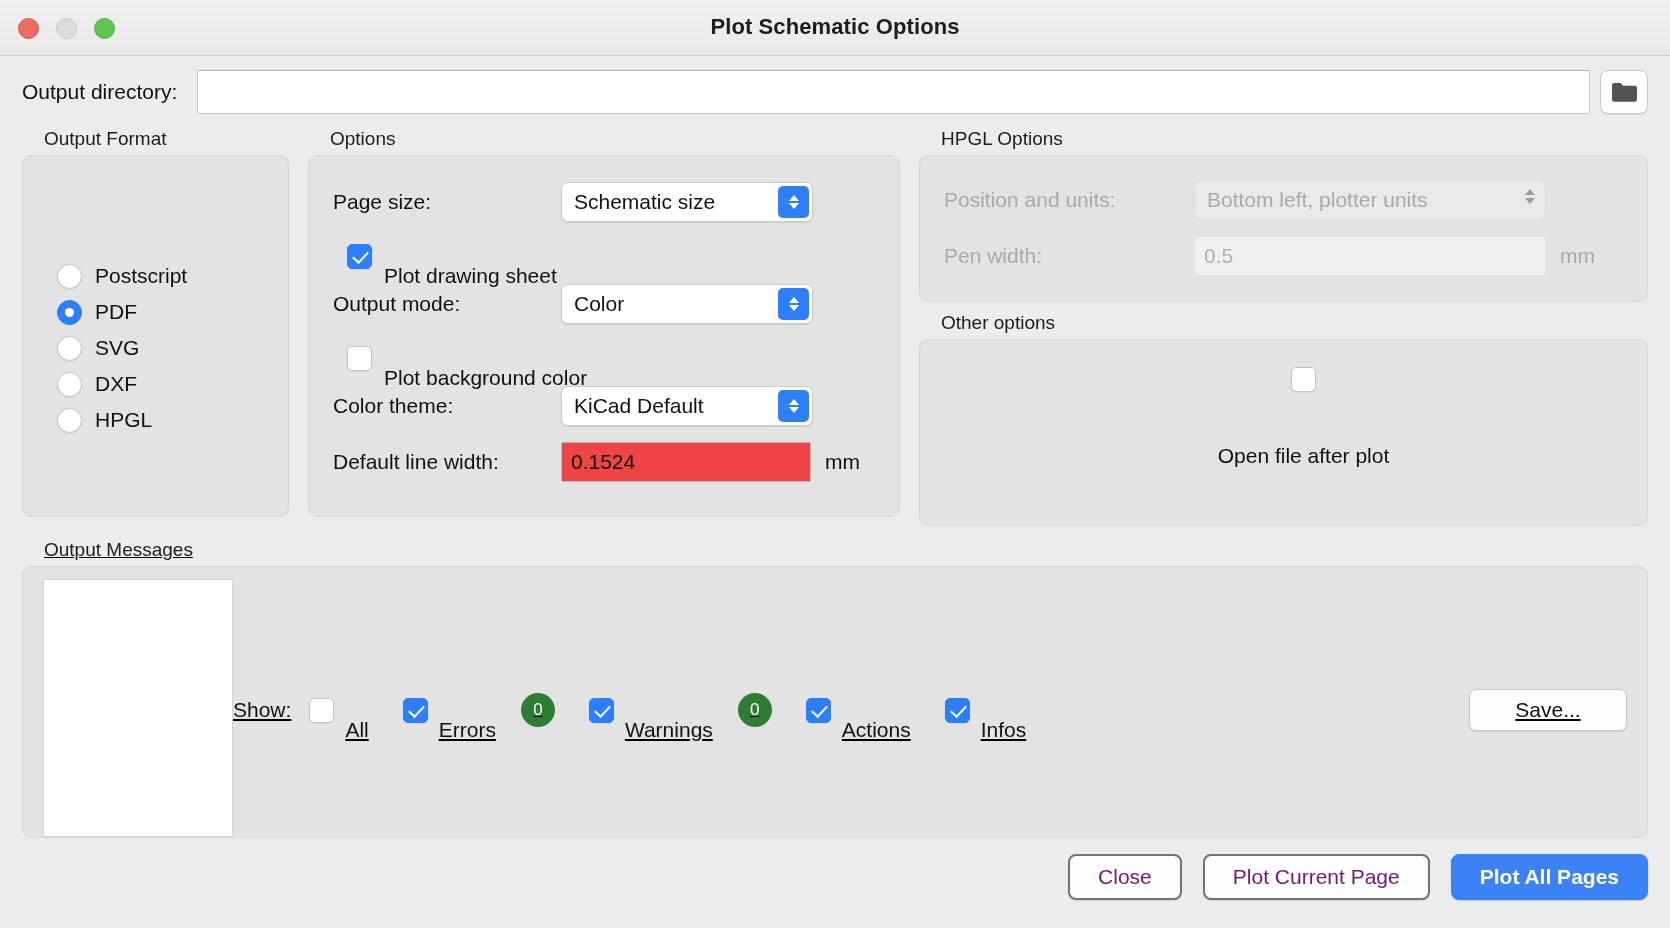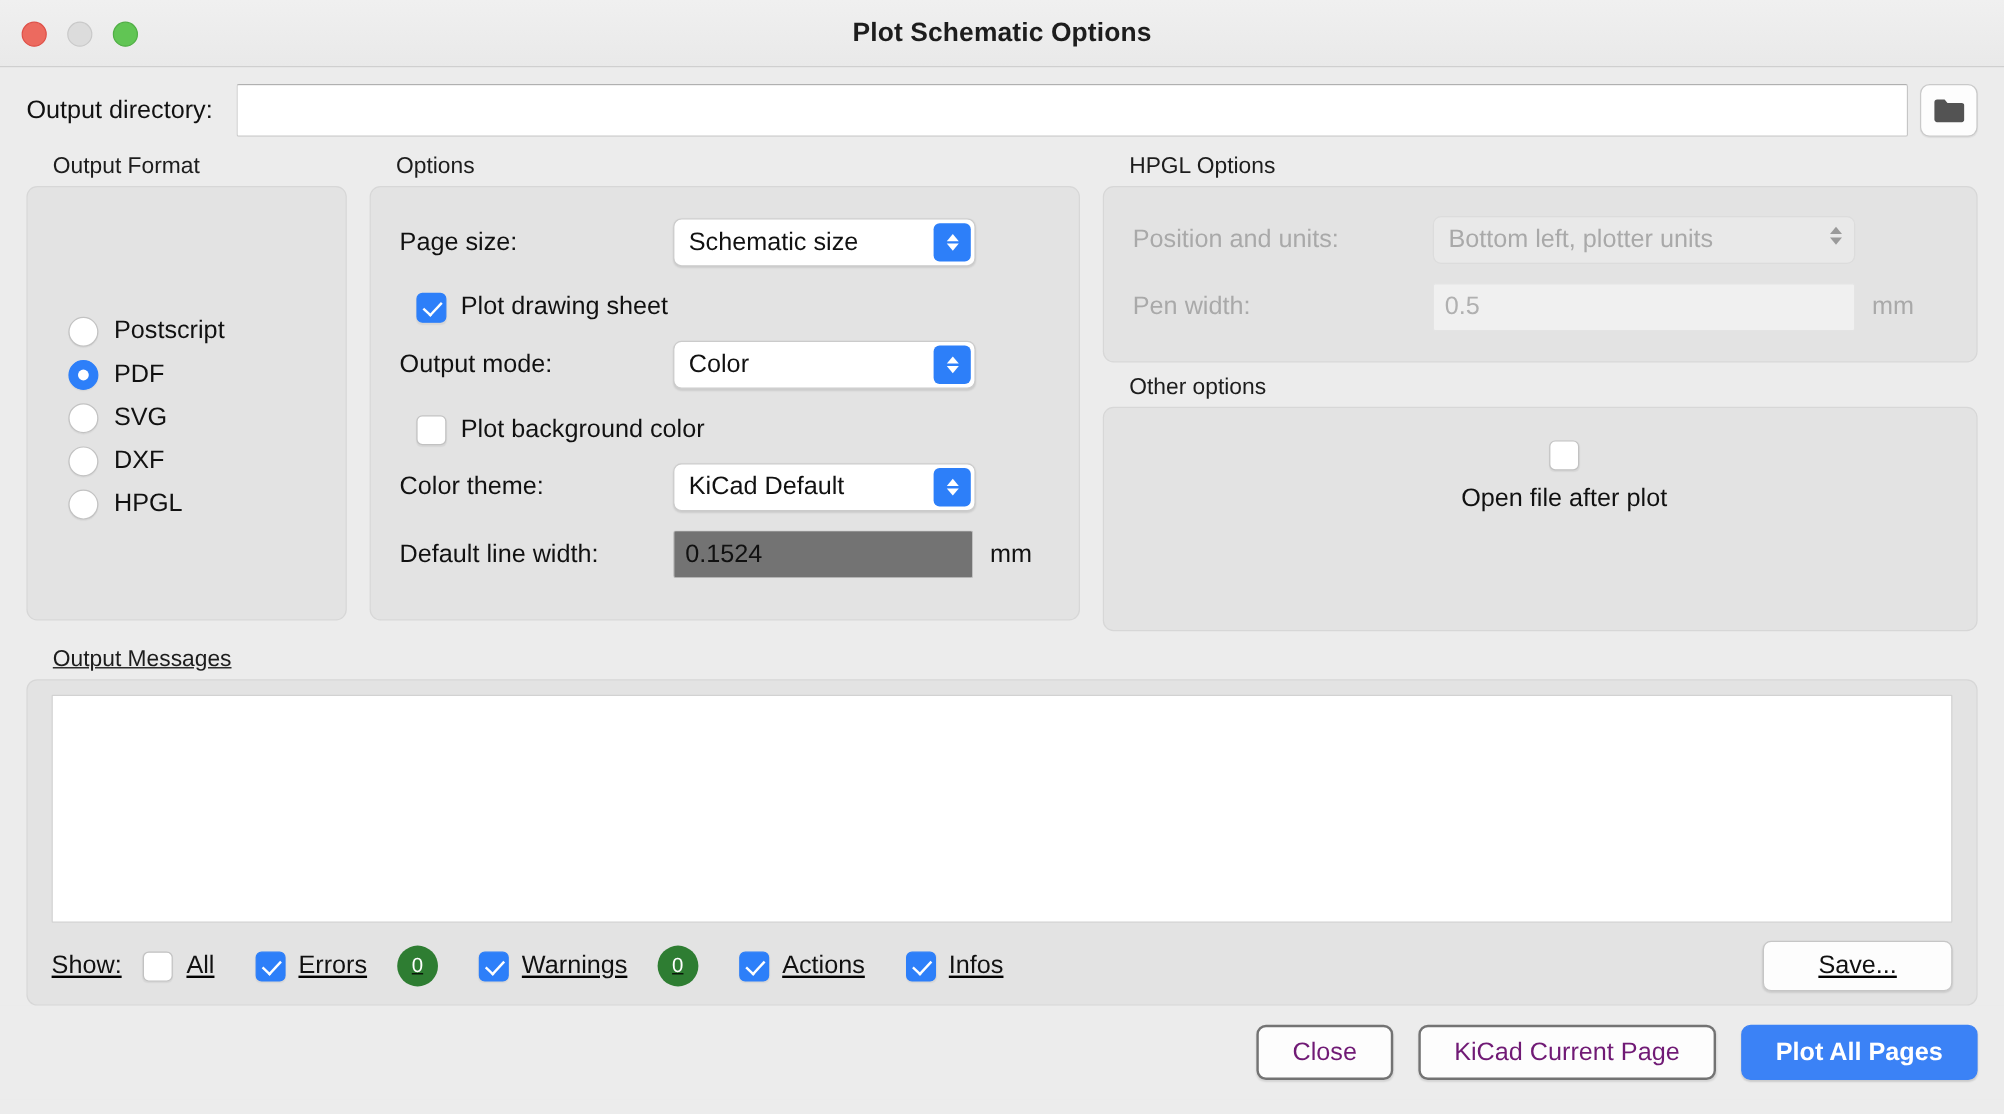--- a/index.html
+++ b/index.html
@@ -177,25 +177,25 @@
     position: relative;
   }
   .checkbox.on { background: #2d7ff9; border-color: #2d7ff9; }
   .checkbox.on::after {
     content: "";
     position: absolute; left: 8px; top: 3px;
     width: 7px; height: 13px;
     border: solid #fff; border-width: 0 2.6px 2.6px 0;
     transform: rotate(43deg);
   }
-  .check-label { font-size: 21px; color: #111; }
+  .check-label { font-size: 21px; color: #111; margin-top: 40px; }
 
   .textfield {
     width: 250px; height: 40px;
-    background: #737373;
+    background: #ef4444;
     border: 1px solid #c0c0c0;
     border-top-color: #aeaeae;
     border-radius: 2px;
     font-size: 21px; color: #111;
     padding: 0 9px;
     outline: none;
   }
   .unit { font-size: 21px; color: #111; margin-left: 14px; }
 
   
@@ -226,21 +226,21 @@
   }
   .hpgl-label { width: 250px; flex: 0 0 250px; }
   .hpgl-combo { width: 352px; }
   .hpgl-field { width: 352px; }
 
   
   .g-msgs { margin: 13px 22px 0 22px; text-decoration: underline; }
   .g-msgs .group-box {
     height: 272px;
     padding: 12px 20px 0 20px;
-    display: flex; flex-direction: column;
+    display: flex; 
   }
   .msg-area {
     flex: 0 0 190px;
     background: #ffffff;
     border: 1px solid #d2d2d2;
     border-radius: 1px;
   }
   .show-row {
     display: flex; align-items: center;
     flex: 1 1 auto;
@@ -489,17 +489,17 @@
 
           <div class="save-btn">Save...</div>
         </div>
       </div>
     </div>
 
   </div>
 
   <div class="footer">
     <div class="btn secondary">Close</div>
-    <div class="btn secondary">KiCad Current Page</div>
+    <div class="btn secondary">Plot Current Page</div>
     <div class="btn primary">Plot All Pages</div>
   </div>
 
 </div>
 
 </body></html>

